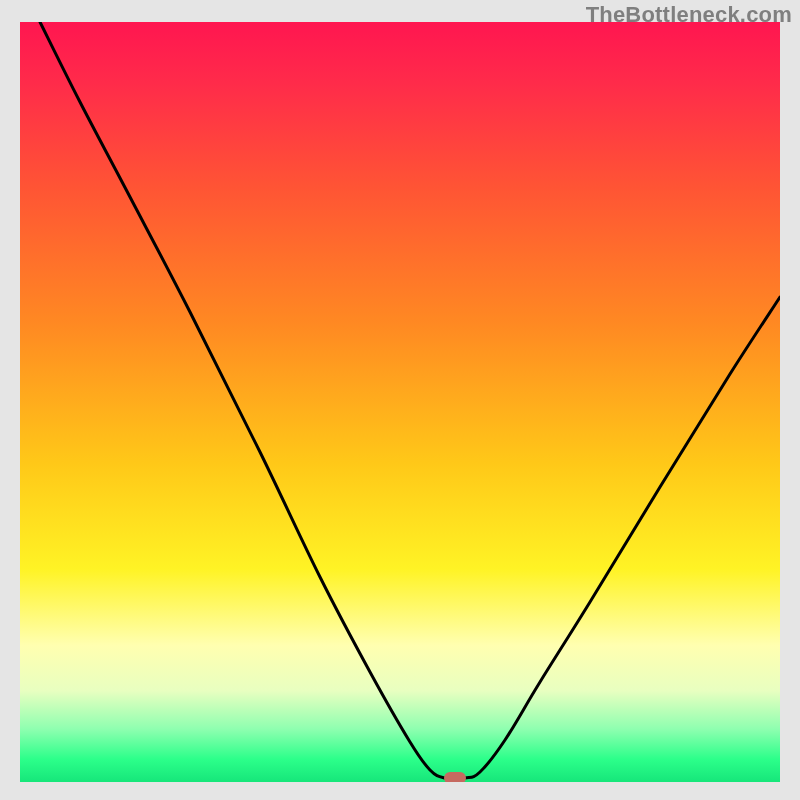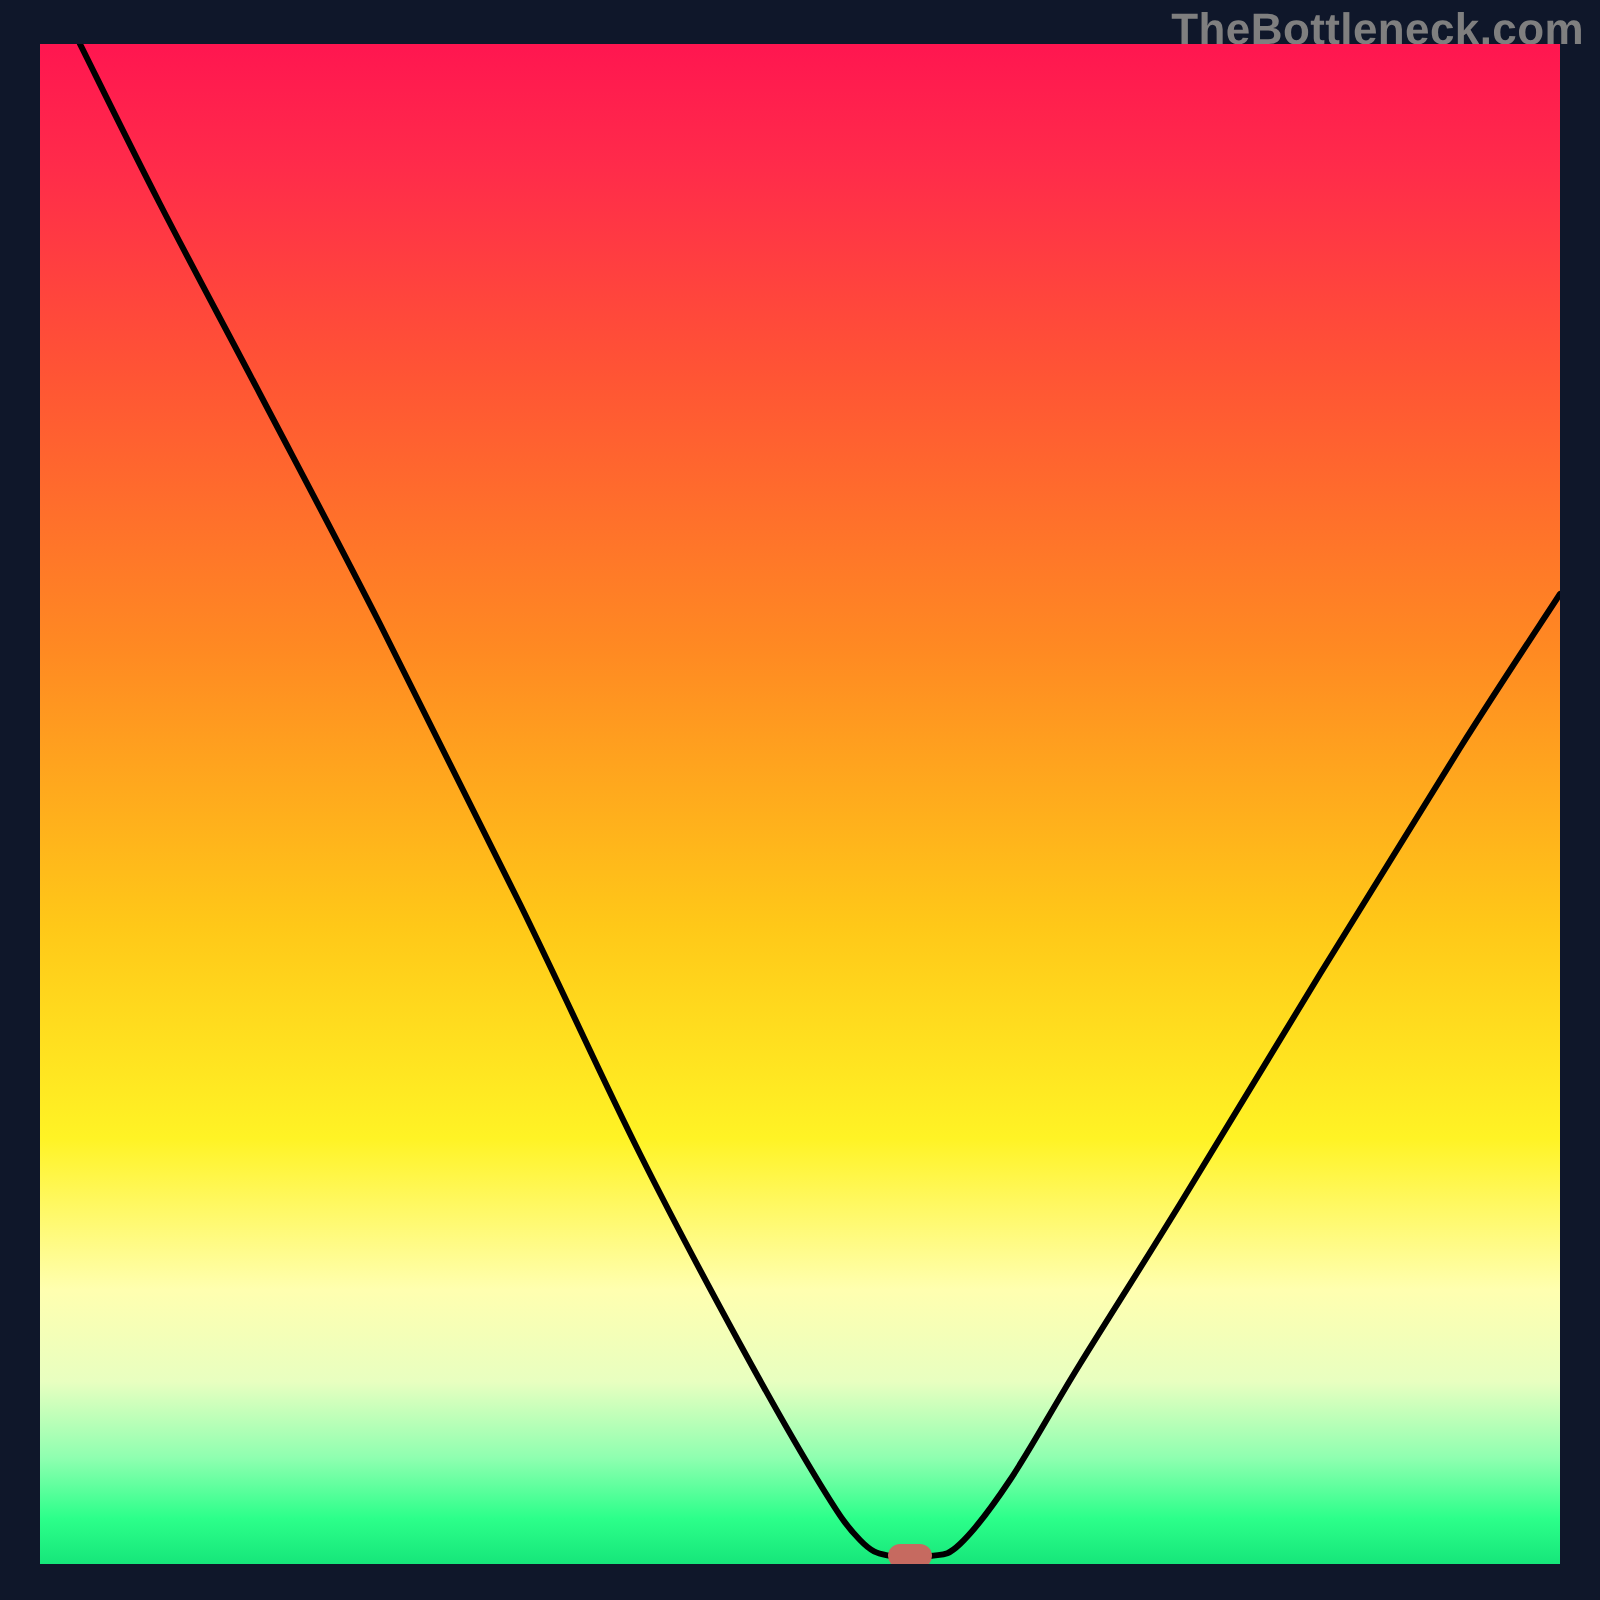--- a/index.html
+++ b/index.html
@@ -1,21 +1,21 @@
 <!DOCTYPE html>
 <html><head>
 <meta charset="utf-8">
 <style>
   * { margin: 0; padding: 0; box-sizing: border-box; }
   html, body { width: 800px; height: 800px; overflow: hidden; background: #000; }
   .frame {
     position: relative;
     width: 800px;
     height: 800px;
-    background: #0f172a;
+    background: #e5e5e5;
   }
   .watermark {
     position: absolute;
     top: 2px;
     right: 8px;
     font-family: Arial, Helvetica, sans-serif;
     font-size: 22px;
     font-weight: 600;
     color: #7f7f7f;
     letter-spacing: 0.2px;

